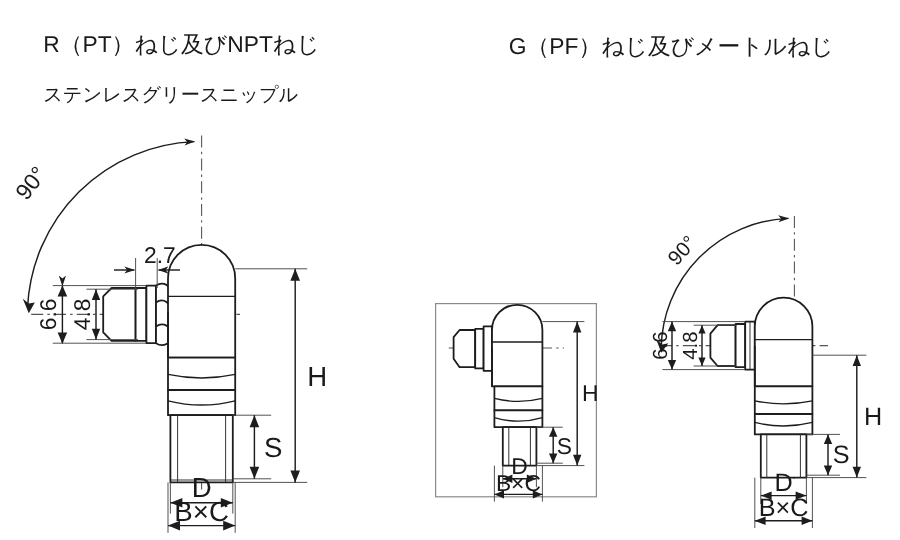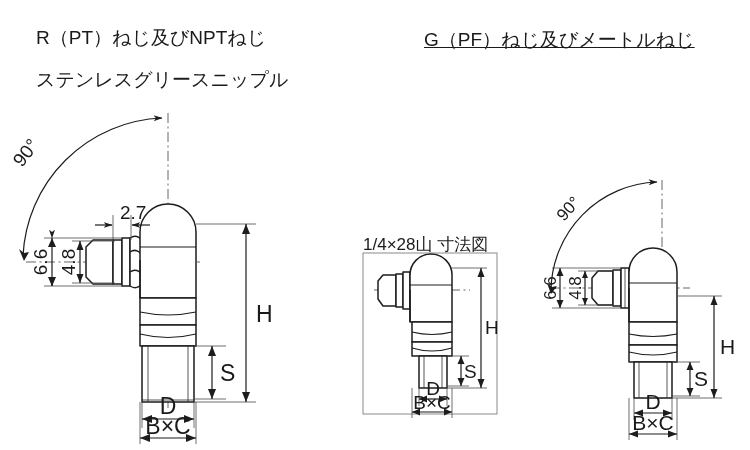--- a/index.html
+++ b/index.html
@@ -86,24 +86,23 @@
   .t-deg {
     font-size: 19px;
   }
 </style>
 </head>
 <body>
 
 <div id="sheet">
 
   <div style="position:absolute;left:36px;top:27px;font-size:19px;line-height:22px;white-space:nowrap;">R（PT）ねじ及びNPTねじ</div>
-  <div style="position:absolute;left:36px;top:69px;font-size:19px;line-height:22px;white-space:nowrap;">ステンレスグリースニップル</div>
-  <div style="position:absolute;left:424px;top:29px;font-size:19px;line-height:22px;white-space:nowrap;text-decoration:underline;">G（PF）ねじ及びメートルねじ</div>
-
-  <div style="position:absolute;left:363px;top:235px;font-size:17px;line-height:20px;white-space:nowrap;">1/4×28山 寸法図</div>
+  <div style="position:absolute;left:36px;top:69px;font-size:16px;line-height:22px;white-space:nowrap;">ステンレスグリースニップル</div>
+  <div style="position:absolute;left:424px;top:29px;font-size:19px;line-height:22px;white-space:nowrap;">G（PF）ねじ及びメートルねじ</div>
+
 
   <svg width="750" height="450" viewBox="0 0 750 450">
     <defs>
       <marker id="ah" markerWidth="9" markerHeight="9" refX="8.4" refY="3" orient="auto" markerUnits="userSpaceOnUse">
         <path d="M0,0 L9,3 L0,6 L2.4,3 Z" fill="#1d1d1b"></path>
       </marker>
       <marker id="ah2" markerWidth="9" markerHeight="9" refX="8.4" refY="3" orient="auto" markerUnits="userSpaceOnUse">
         <path d="M0,0 L9,3 L0,6 L2.4,3 Z" fill="#1d1d1b"></path>
       </marker>
     </defs>

